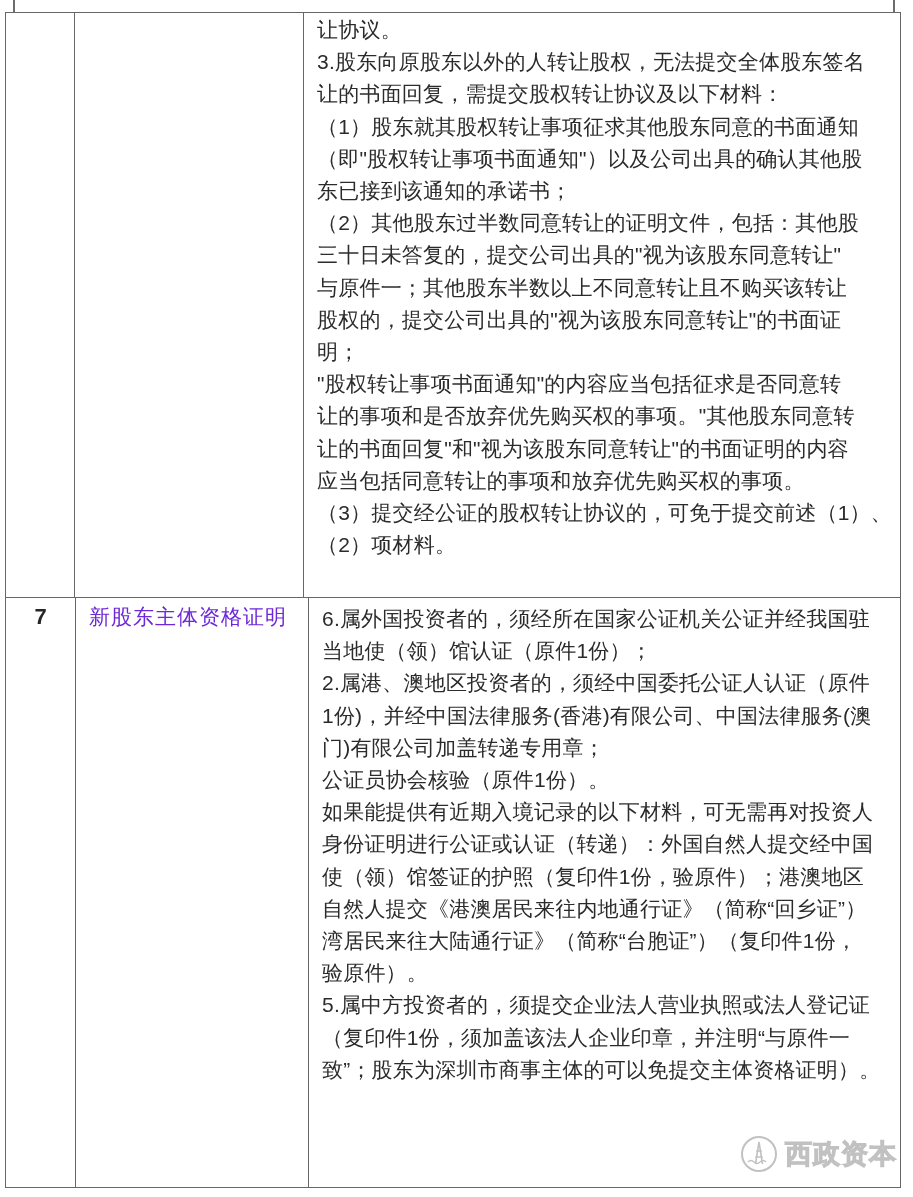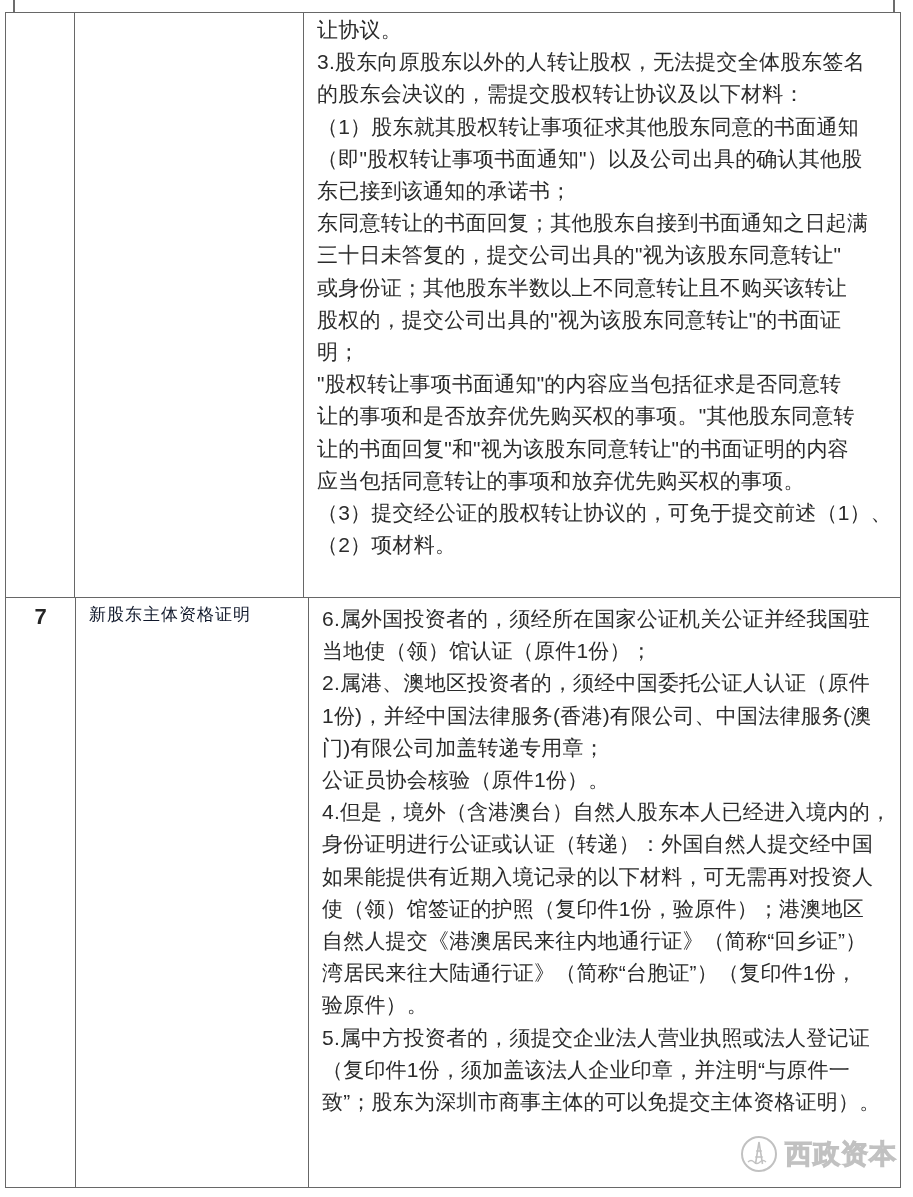--- a/index.html
+++ b/index.html
@@ -57,23 +57,23 @@
     text-align: center;
     font-size: 22px;
     font-weight: 600;
     padding-top: 6px;
     color: #262626;
   }
   .cname {
     width: 233px;
     border-right: 1px solid #676767;
     padding: 5px 6px 0 13px;
-    font-size: 17px;
+    font-size: 21px;
     letter-spacing: 1px;
-    color: #0f172a;
+    color: #6d28d9;
   }
   .ccontent {
     flex: 1;
     padding: 1px 8px 0 13px;
     font-size: 21px;
     line-height: 32.2px;
     color: #2b2b2b;
   }
   .trow-7 .ccontent { padding-top: 5px; }
   .tline {
@@ -111,27 +111,27 @@
   <div class="tick tick-right"></div>
 
   <div class="doc-table">
 
     <div class="trow trow-6">
       <div class="cell cnum"></div>
       <div class="cell cname"></div>
       <div class="cell ccontent">
           <div class="tline">让协议。</div>
           <div class="tline">3.股东向原股东以外的人转让股权，无法提交全体股东签名</div>
-          <div class="tline">的股东会决议的，需提交股权转让协议及以下材料：</div>
+          <div class="tline">让的书面回复，需提交股权转让协议及以下材料：</div>
           <div class="tline">（1）股东就其股权转让事项征求其他股东同意的书面通知</div>
           <div class="tline">（即"股权转让事项书面通知"）以及公司出具的确认其他股</div>
           <div class="tline">东已接到该通知的承诺书；</div>
-          <div class="tline">东同意转让的书面回复；其他股东自接到书面通知之日起满</div>
+          <div class="tline">（2）其他股东过半数同意转让的证明文件，包括：其他股</div>
           <div class="tline">三十日未答复的，提交公司出具的"视为该股东同意转让"</div>
-          <div class="tline">或身份证；其他股东半数以上不同意转让且不购买该转让</div>
+          <div class="tline">与原件一；其他股东半数以上不同意转让且不购买该转让</div>
           <div class="tline">股权的，提交公司出具的"视为该股东同意转让"的书面证</div>
           <div class="tline">明；</div>
           <div class="tline">"股权转让事项书面通知"的内容应当包括征求是否同意转</div>
           <div class="tline">让的事项和是否放弃优先购买权的事项。"其他股东同意转</div>
           <div class="tline">让的书面回复"和"视为该股东同意转让"的书面证明的内容</div>
           <div class="tline">应当包括同意转让的事项和放弃优先购买权的事项。</div>
           <div class="tline">（3）提交经公证的股权转让协议的，可免于提交前述（1）、</div>
           <div class="tline">（2）项材料。</div>
         </div>
     </div>
@@ -139,23 +139,22 @@
     <div class="trow trow-7">
       <div class="cell cnum">7</div>
       <div class="cell cname">新股东主体资格证明</div>
       <div class="cell ccontent">
           <div class="tline">6.属外国投资者的，须经所在国家公证机关公证并经我国驻</div>
           <div class="tline">当地使（领）馆认证（原件1份）；</div>
           <div class="tline">2.属港、澳地区投资者的，须经中国委托公证人认证（原件</div>
           <div class="tline">1份)，并经中国法律服务(香港)有限公司、中国法律服务(澳</div>
           <div class="tline">门)有限公司加盖转递专用章；</div>
           <div class="tline">公证员协会核验（原件1份）。</div>
-          <div class="tline">4.但是，境外（含港澳台）自然人股东本人已经进入境内的，</div>
+          <div class="tline">如果能提供有近期入境记录的以下材料，可无需再对投资人</div>
           <div class="tline">身份证明进行公证或认证（转递）：外国自然人提交经中国</div>
-          <div class="tline">如果能提供有近期入境记录的以下材料，可无需再对投资人</div>
           <div class="tline">使（领）馆签证的护照（复印件1份，验原件）；港澳地区</div>
           <div class="tline">自然人提交《港澳居民来往内地通行证》（简称“回乡证”）</div>
           <div class="tline">湾居民来往大陆通行证》（简称“台胞证”）（复印件1份，</div>
           <div class="tline">验原件）。</div>
           <div class="tline">5.属中方投资者的，须提交企业法人营业执照或法人登记证</div>
           <div class="tline">（复印件1份，须加盖该法人企业印章，并注明“与原件一</div>
           <div class="tline">致”；股东为深圳市商事主体的可以免提交主体资格证明）。</div>
         </div>
     </div>
 

